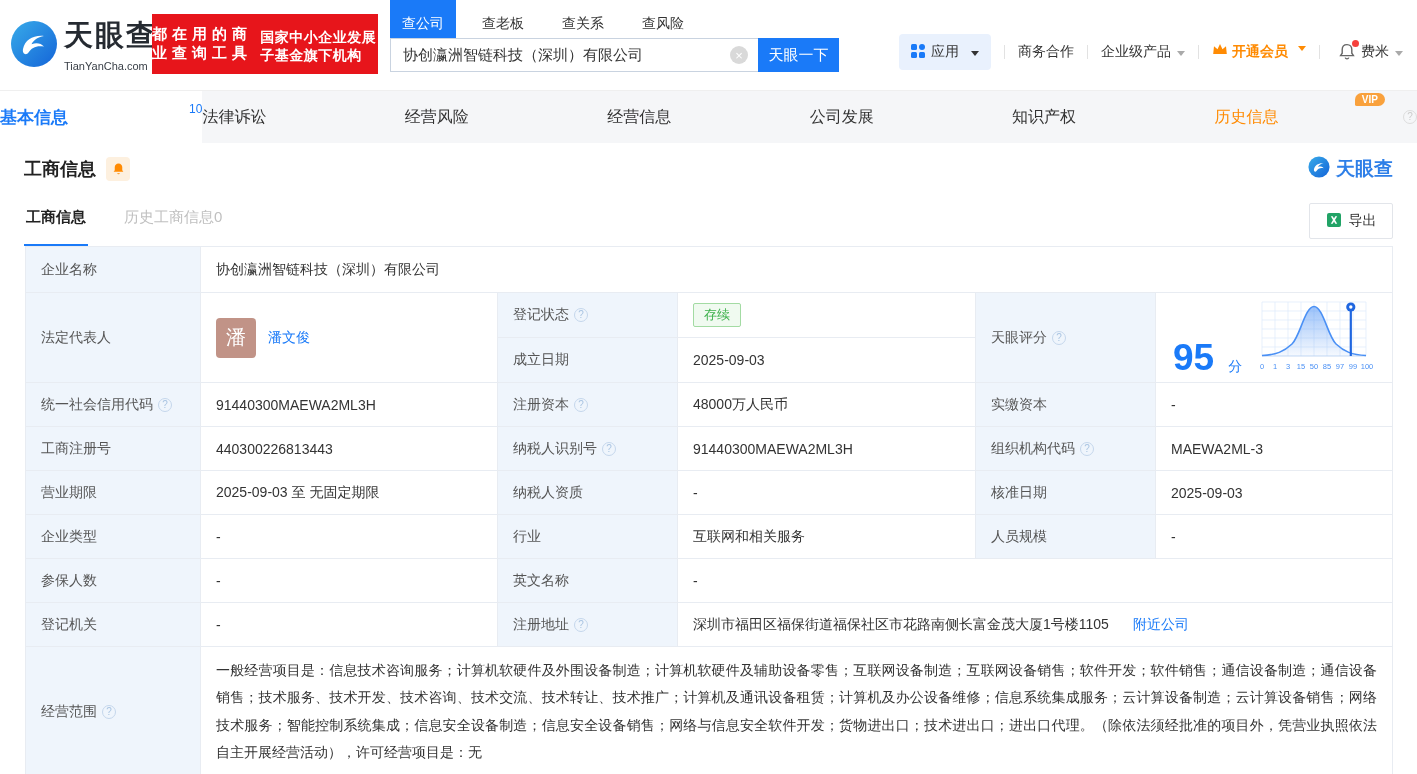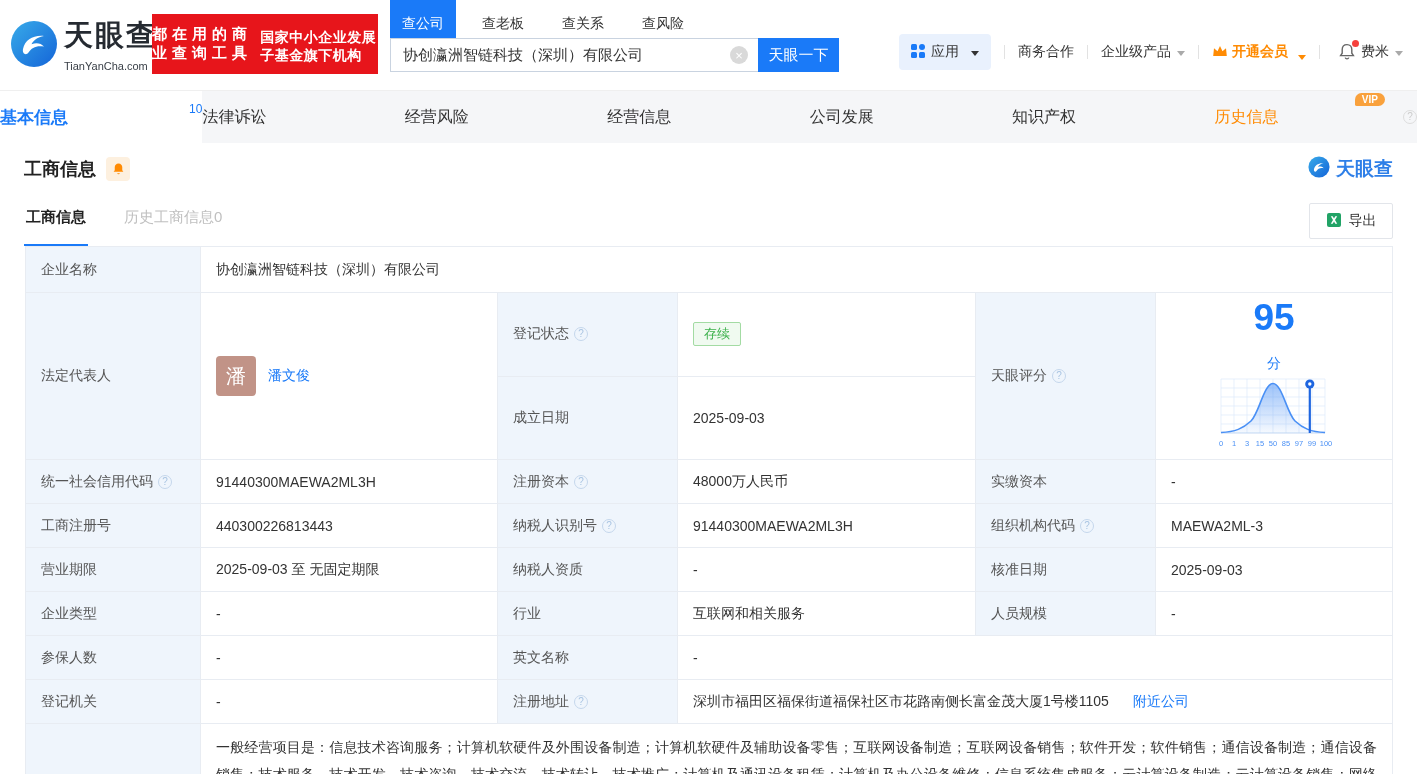--- a/index.html
+++ b/index.html
@@ -43,21 +43,21 @@
   }
   .top-nav { position: absolute; right: 14px; top: 34px; display: flex; align-items: center; font-size: 14px; color: #333; }
   .apps-btn {
     background: #e9f1fd; border-radius: 4px; height: 36px; padding: 0 12px;
     display: flex; align-items: center; gap: 6px; cursor: pointer;
   }
   .nav-divider { width: 1px; height: 14px; background: #e2e2e2; margin: 0 13px; }
   .nav-item { cursor: pointer; display: flex; align-items: center; }
   .caret { width: 0; height: 0; border: 4px solid transparent; border-top: 5px solid currentColor; display: inline-block; margin-left: 6px; position: relative; top: 3px; }
   .caret.gray { color: #aaa; }
-  .vip-link { color: #ff8b03; font-weight: bold; display: flex; align-items: flex-end; gap: 4px; }
+  .vip-link { color: #ff8b03; font-weight: bold; display: flex; align-items: flex-start; gap: 4px; }
   .bell-wrap { position: relative; margin: 0 4px; cursor: pointer; display: flex; }
   .bell-dot { position: absolute; top: -2px; right: -2px; width: 7px; height: 7px; background: #f5413d; border-radius: 50%; }
   
   .tabbar { height: 53px; background: #f5f6f8; border-top: 1px solid #efefef; display: flex; }
   .tab { flex: 1; display: flex; align-items: center; justify-content: space-between; font-size: 16px; color: #333; cursor: pointer; position: relative; }
   .tab.active { background: #fff; color: #1a7af8; font-weight: bold; font-size: 17px; }
   .tab-count { font-size: 12px; font-weight: normal; margin-left: 5px; align-self: flex-start; margin-top: 11px; }
   .tab.vip-tab { color: #ff8b03; }
   .vip-badge {
     position: absolute; top: 2px; right: 32px; background: #f9a13c; color: #fff;
@@ -89,21 +89,21 @@
   }
   
   .info-table { border-collapse: collapse; table-layout: fixed; width: 1367px; margin-left: 25px; }
   .info-table td { border: 1px solid #e8ecf2; font-size: 14px; color: #333; padding: 4px 15px; vertical-align: middle; background: #fff; }
   .info-table td.lbl { background: #eff5fc; color: #555; }
   tr.rh1 { height: 46px; } tr.rh { height: 44px; } tr.rh9 { height: 119px; }
   .badge-green { display: inline-block; padding: 2px 10px; font-size: 13px; color: #3db14c; background: #f0faf0; border: 1px solid #a3dba3; border-radius: 2px; }
   .rep-cell { display: flex; align-items: center; gap: 12px; }
   .avatar { width: 40px; height: 40px; border-radius: 4px; background: #c19387; color: #fff; font-size: 20px; display: inline-flex; align-items: center; justify-content: center; }
   .link { color: #1a7af8; cursor: pointer; }
-  .score-cell { display: flex; align-items: center; gap: 3px; padding: 2px 2px; flex-direction: column; }
+  .score-cell { display: flex; align-items: flex-end; gap: 14px; padding: 2px 2px; }
   .score-num { font-size: 37px; font-weight: bold; color: #1a7af8; line-height: 1; }
   .score-unit { font-size: 14px; color: #1a7af8; margin-top: 16px; }
   td.scope { line-height: 1.95; text-align: justify; padding: 10px 15px; }
   .addr-link { margin-left: 24px; }
 </style>
 </head>
 <body>
 
 <div class="header">
   <div class="logo">

